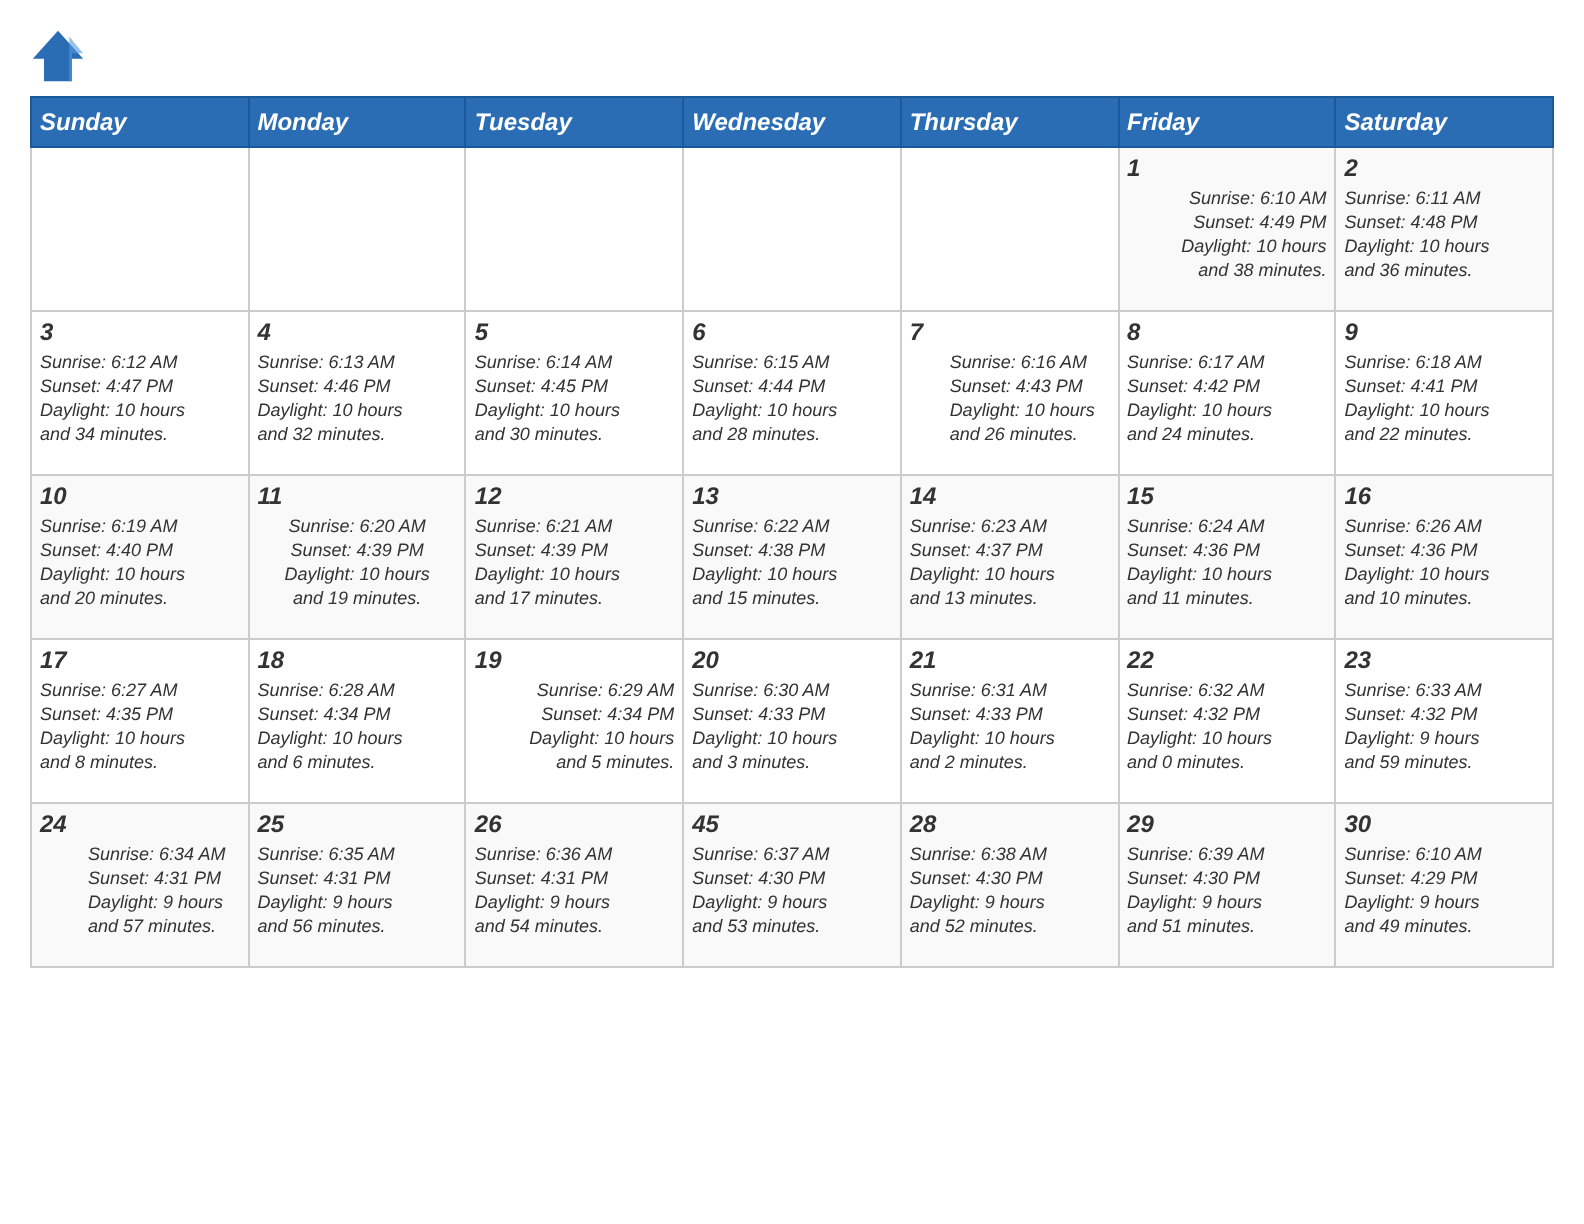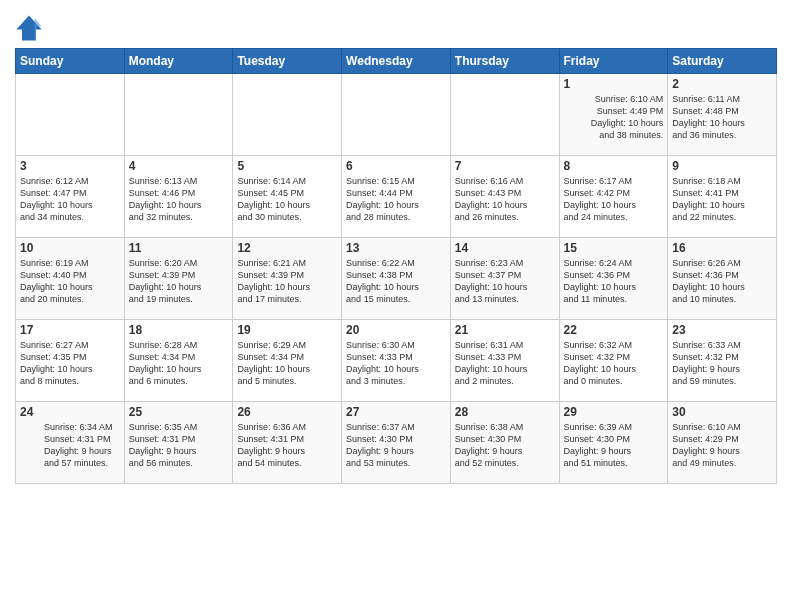--- a/index.html
+++ b/index.html
@@ -6,20 +6,21 @@
     body {
       font-family: Arial, sans-serif;
       background: #fff;
       width: 792px;
       height: 612px;
       overflow: hidden;
     }
     .container {
       width: 792px;
       padding: 10px 15px 5px 15px;
+      font-style: italic;
     }
     .header-top {
       display: flex;
       align-items: flex-start;
       justify-content: space-between;
       margin-bottom: 2px;
     }
     .logo {
       display: flex;
       align-items: center;
@@ -174,21 +175,21 @@
           </td>
           <td>
             <span class="day-number">6</span>
             <div class="day-info" style="white-space: pre-line;">Sunrise: 6:15 AM
 Sunset: 4:44 PM
 Daylight: 10 hours
 and 28 minutes.</div>
           </td>
           <td>
             <span class="day-number">7</span>
-            <div class="day-info" style="white-space: pre-line;">Sunrise: 6:16 AM
+            <div class="day-info" style="white-space: pre-line; margin-left: 20px;">Sunrise: 6:16 AM
 Sunset: 4:43 PM
 Daylight: 10 hours
 and 26 minutes.</div>
           </td>
           <td>
             <span class="day-number">8</span>
             <div class="day-info" style="white-space: pre-line;">Sunrise: 6:17 AM
 Sunset: 4:42 PM
 Daylight: 10 hours
 and 24 minutes.</div>
@@ -204,21 +205,21 @@
         <tr>
           <td>
             <span class="day-number">10</span>
             <div class="day-info" style="white-space: pre-line;">Sunrise: 6:19 AM
 Sunset: 4:40 PM
 Daylight: 10 hours
 and 20 minutes.</div>
           </td>
           <td>
             <span class="day-number">11</span>
-            <div class="day-info" style="white-space: pre-line;">Sunrise: 6:20 AM
+            <div class="day-info" style="white-space: pre-line; text-align: center;">Sunrise: 6:20 AM
 Sunset: 4:39 PM
 Daylight: 10 hours
 and 19 minutes.</div>
           </td>
           <td>
             <span class="day-number">12</span>
             <div class="day-info" style="white-space: pre-line;">Sunrise: 6:21 AM
 Sunset: 4:39 PM
 Daylight: 10 hours
 and 17 minutes.</div>
@@ -262,21 +263,21 @@
           </td>
           <td>
             <span class="day-number">18</span>
             <div class="day-info" style="white-space: pre-line;">Sunrise: 6:28 AM
 Sunset: 4:34 PM
 Daylight: 10 hours
 and 6 minutes.</div>
           </td>
           <td>
             <span class="day-number">19</span>
-            <div class="day-info" style="white-space: pre-line;">Sunrise: 6:29 AM
+            <div class="day-info" style="white-space: pre-line; text-align: right;">Sunrise: 6:29 AM
 Sunset: 4:34 PM
 Daylight: 10 hours
 and 5 minutes.</div>
           </td>
           <td>
             <span class="day-number">20</span>
             <div class="day-info" style="white-space: pre-line;">Sunrise: 6:30 AM
 Sunset: 4:33 PM
 Daylight: 10 hours
 and 3 minutes.</div>
@@ -319,21 +320,21 @@
 and 56 minutes.</div>
           </td>
           <td>
             <span class="day-number">26</span>
             <div class="day-info" style="white-space: pre-line;">Sunrise: 6:36 AM
 Sunset: 4:31 PM
 Daylight: 9 hours
 and 54 minutes.</div>
           </td>
           <td>
-            <span class="day-number">27</span>
+            <span class="day-number">45</span>
             <div class="day-info" style="white-space: pre-line;">Sunrise: 6:37 AM
 Sunset: 4:30 PM
 Daylight: 9 hours
 and 53 minutes.</div>
           </td>
           <td>
             <span class="day-number">28</span>
             <div class="day-info" style="white-space: pre-line;">Sunrise: 6:38 AM
 Sunset: 4:30 PM
 Daylight: 9 hours

